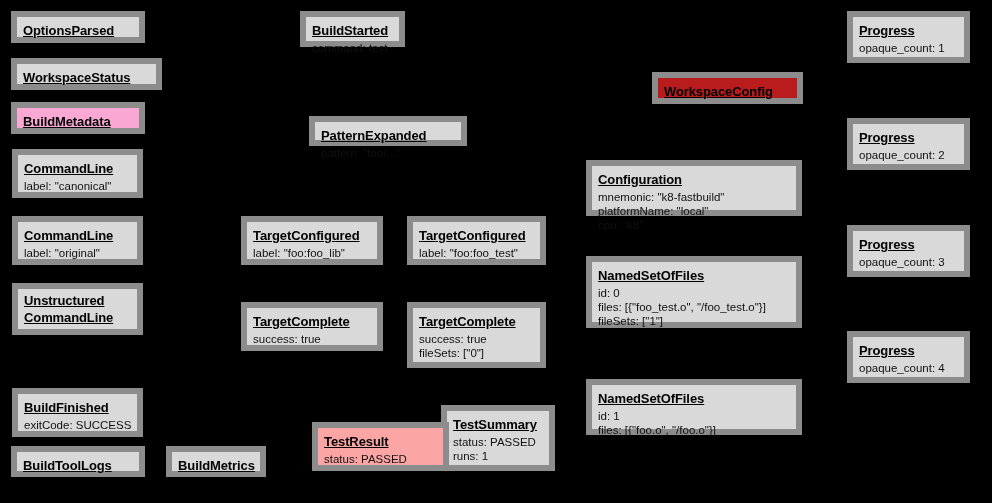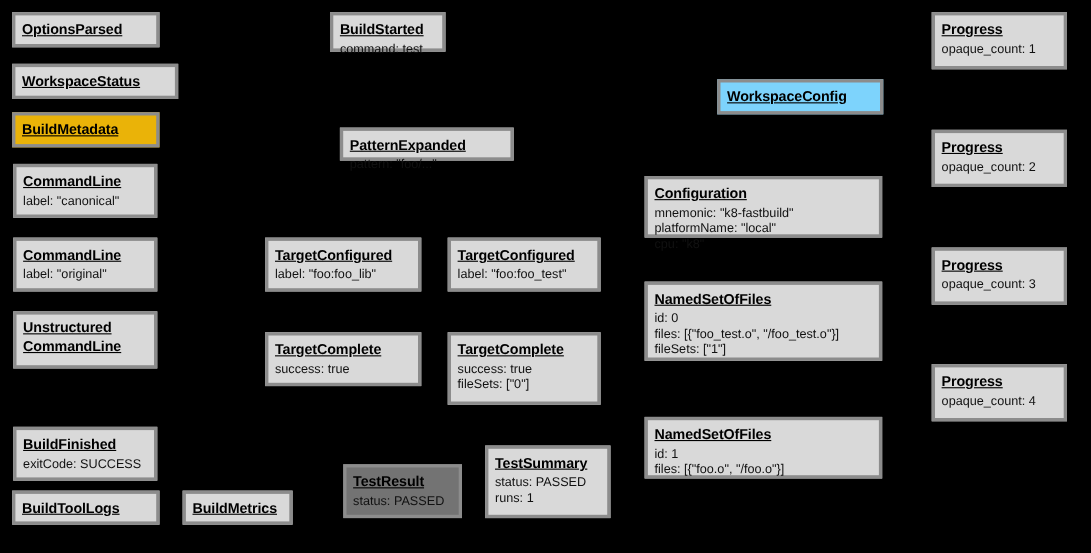--- a/index.html
+++ b/index.html
@@ -14,21 +14,21 @@
     height: 503px;
     background: #000000;
     overflow: hidden;
     font-family: "Liberation Sans", sans-serif;
     -webkit-font-smoothing: antialiased;
   }
   .node {
     position: absolute;
     box-sizing: border-box;
     background: #d9d9d9;
-    border: 3px solid #c2410c;
+    border: 6px solid #c2410c;
     padding: 4px 6px 5px 6px;
     color: #000000;
     line-height: 1.18;
   }
   .node-title {
     display: inline-block;
     font-size: 13px;
     font-weight: bold;
     text-decoration: underline;
     text-underline-offset: 1px;
@@ -55,22 +55,22 @@
 
 <div id="canvas" style="background: rgb(0, 0, 0);">
     <div class="node title-only" style="left: 11px; top: 11px; width: 134px; height: 32px; background: rgb(217, 217, 217); border-color: rgb(140, 140, 140); color: rgb(0, 0, 0);"><span class="node-title">OptionsParsed</span></div>
     <div class="node" style="left: 300px; top: 11px; width: 105px; height: 36px; background: rgb(217, 217, 217); border-color: rgb(140, 140, 140); color: rgb(0, 0, 0);"><span class="node-title">BuildStarted</span><div class="node-fields">
         <div class="node-field">command: test</div>
       </div></div>
     <div class="node" style="left: 847px; top: 11px; width: 123px; height: 52px; background: rgb(217, 217, 217); border-color: rgb(140, 140, 140); color: rgb(0, 0, 0);"><span class="node-title">Progress</span><div class="node-fields">
         <div class="node-field">opaque_count: 1</div>
       </div></div>
     <div class="node title-only" style="left: 11px; top: 58px; width: 151px; height: 32px; background: rgb(217, 217, 217); border-color: rgb(140, 140, 140); color: rgb(0, 0, 0);"><span class="node-title">WorkspaceStatus</span></div>
-    <div class="node title-only" style="left: 652px; top: 72px; width: 151px; height: 32px; background: #7dd3fc; border-color: rgb(140, 140, 140); color: rgb(0, 0, 0);"><span class="node-title">WorkspaceConfig</span></div>
-    <div class="node title-only" style="left: 11px; top: 102px; width: 134px; height: 32px; background: #eab308; border-color: rgb(140, 140, 140); color: rgb(0, 0, 0);"><span class="node-title">BuildMetadata</span></div>
+    <div class="node title-only" style="left: 652px; top: 72px; width: 151px; height: 32px; background: #b91c1c; border-color: rgb(140, 140, 140); color: rgb(0, 0, 0);"><span class="node-title">WorkspaceConfig</span></div>
+    <div class="node title-only" style="left: 11px; top: 102px; width: 134px; height: 32px; background: #f9a8d4; border-color: rgb(140, 140, 140); color: rgb(0, 0, 0);"><span class="node-title">BuildMetadata</span></div>
     <div class="node" style="left: 309px; top: 116px; width: 158px; height: 30px; background: rgb(217, 217, 217); border-color: rgb(140, 140, 140); color: rgb(0, 0, 0);"><span class="node-title">PatternExpanded</span><div class="node-fields">
         <div class="node-field">pattern: "foo/..."</div>
       </div></div>
     <div class="node" style="left: 847px; top: 118px; width: 123px; height: 52px; background: rgb(217, 217, 217); border-color: rgb(140, 140, 140); color: rgb(0, 0, 0);"><span class="node-title">Progress</span><div class="node-fields">
         <div class="node-field">opaque_count: 2</div>
       </div></div>
     <div class="node" style="left: 12px; top: 149px; width: 131px; height: 49px; background: rgb(217, 217, 217); border-color: rgb(140, 140, 140); color: rgb(0, 0, 0);"><span class="node-title">CommandLine</span><div class="node-fields">
         <div class="node-field">label: "canonical"</div>
       </div></div>
     <div class="node" style="left: 586px; top: 160px; width: 216px; height: 56px; background: rgb(217, 217, 217); border-color: rgb(140, 140, 140); color: rgb(0, 0, 0);"><span class="node-title">Configuration</span><div class="node-fields">
@@ -111,18 +111,18 @@
         <div class="node-field">exitCode: SUCCESS</div>
       </div></div>
     <div class="node" style="left: 586px; top: 379px; width: 216px; height: 56px; background: rgb(217, 217, 217); border-color: rgb(140, 140, 140); color: rgb(0, 0, 0);"><span class="node-title">NamedSetOfFiles</span><div class="node-fields">
         <div class="node-field">id: 1</div>
         <div class="node-field">files: [{"foo.o", "/foo.o"}]</div>
       </div></div>
     <div class="node" style="left: 441px; top: 405px; width: 114px; height: 66px; background: rgb(217, 217, 217); border-color: rgb(140, 140, 140); color: rgb(0, 0, 0);"><span class="node-title">TestSummary</span><div class="node-fields">
         <div class="node-field">status: PASSED</div>
         <div class="node-field">runs: 1</div>
       </div></div>
-    <div class="node" style="left: 312px; top: 422px; width: 108px; height: 49px; background: #737373; border-color: rgb(140, 140, 140); color: rgb(0, 0, 0);"><span class="node-title">TestResult</span><div class="node-fields">
+    <div class="node" style="left: 312px; top: 422px; width: 137px; height: 49px; background: #fca5a5; border-color: rgb(140, 140, 140); color: rgb(0, 0, 0);"><span class="node-title">TestResult</span><div class="node-fields">
         <div class="node-field">status: PASSED</div>
       </div></div>
     <div class="node title-only" style="left: 11px; top: 446px; width: 134px; height: 31px; background: rgb(217, 217, 217); border-color: rgb(140, 140, 140); color: rgb(0, 0, 0);"><span class="node-title">BuildToolLogs</span></div>
     <div class="node title-only" style="left: 166px; top: 446px; width: 100px; height: 31px; background: rgb(217, 217, 217); border-color: rgb(140, 140, 140); color: rgb(0, 0, 0);"><span class="node-title">BuildMetrics</span></div>
   </div>
 
 </body></html>

